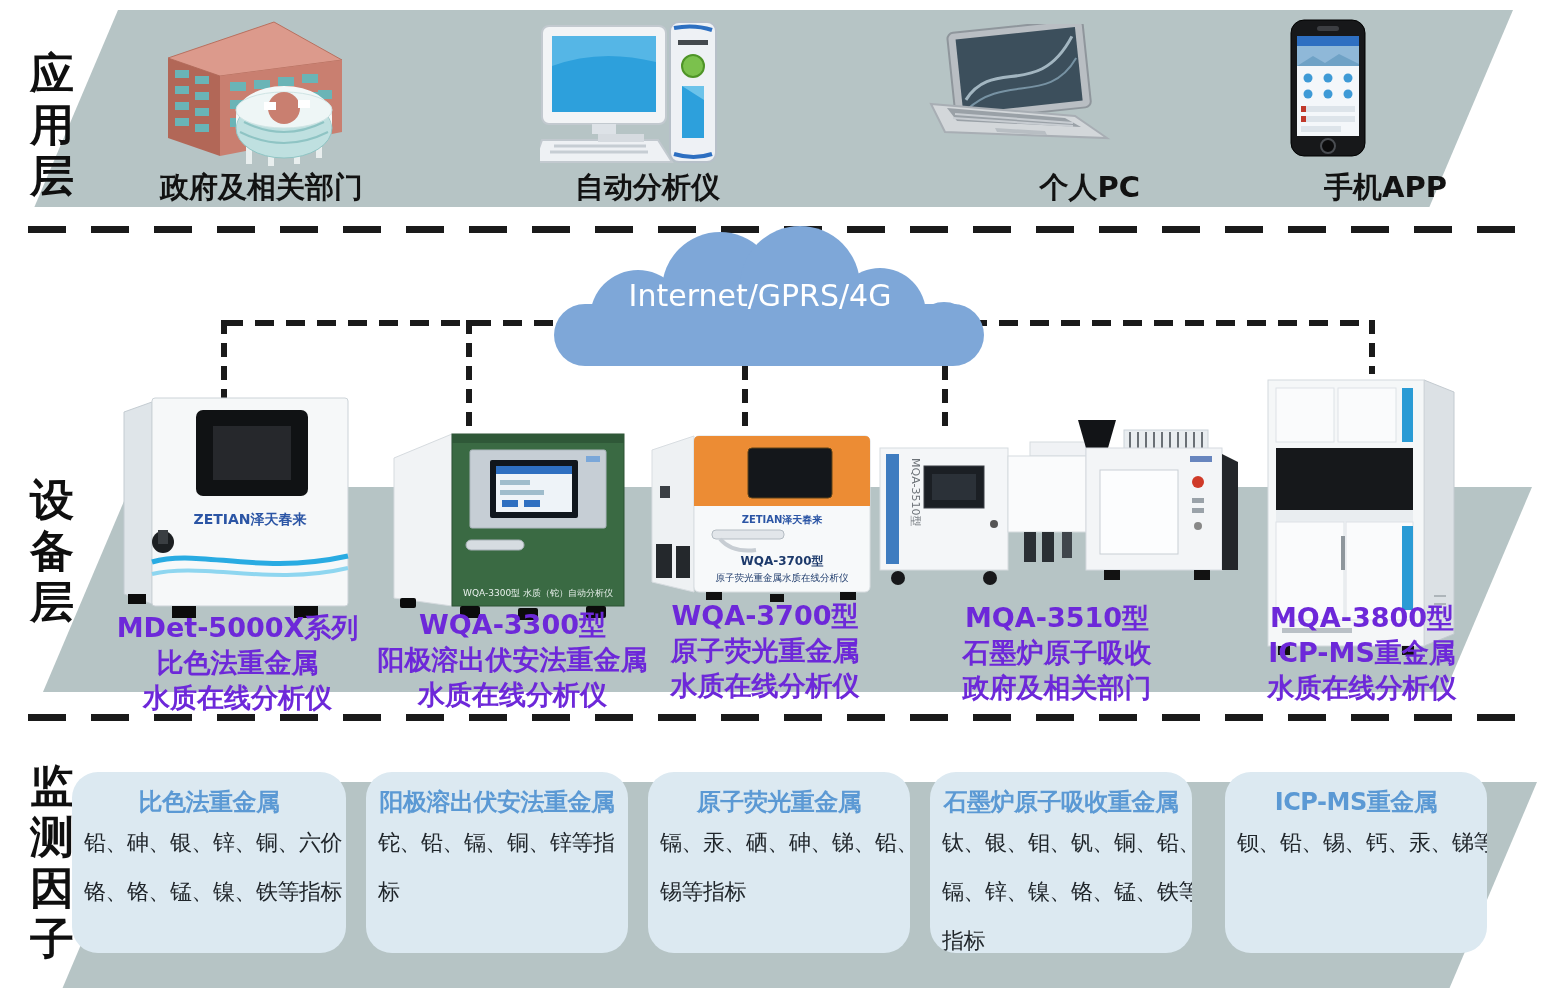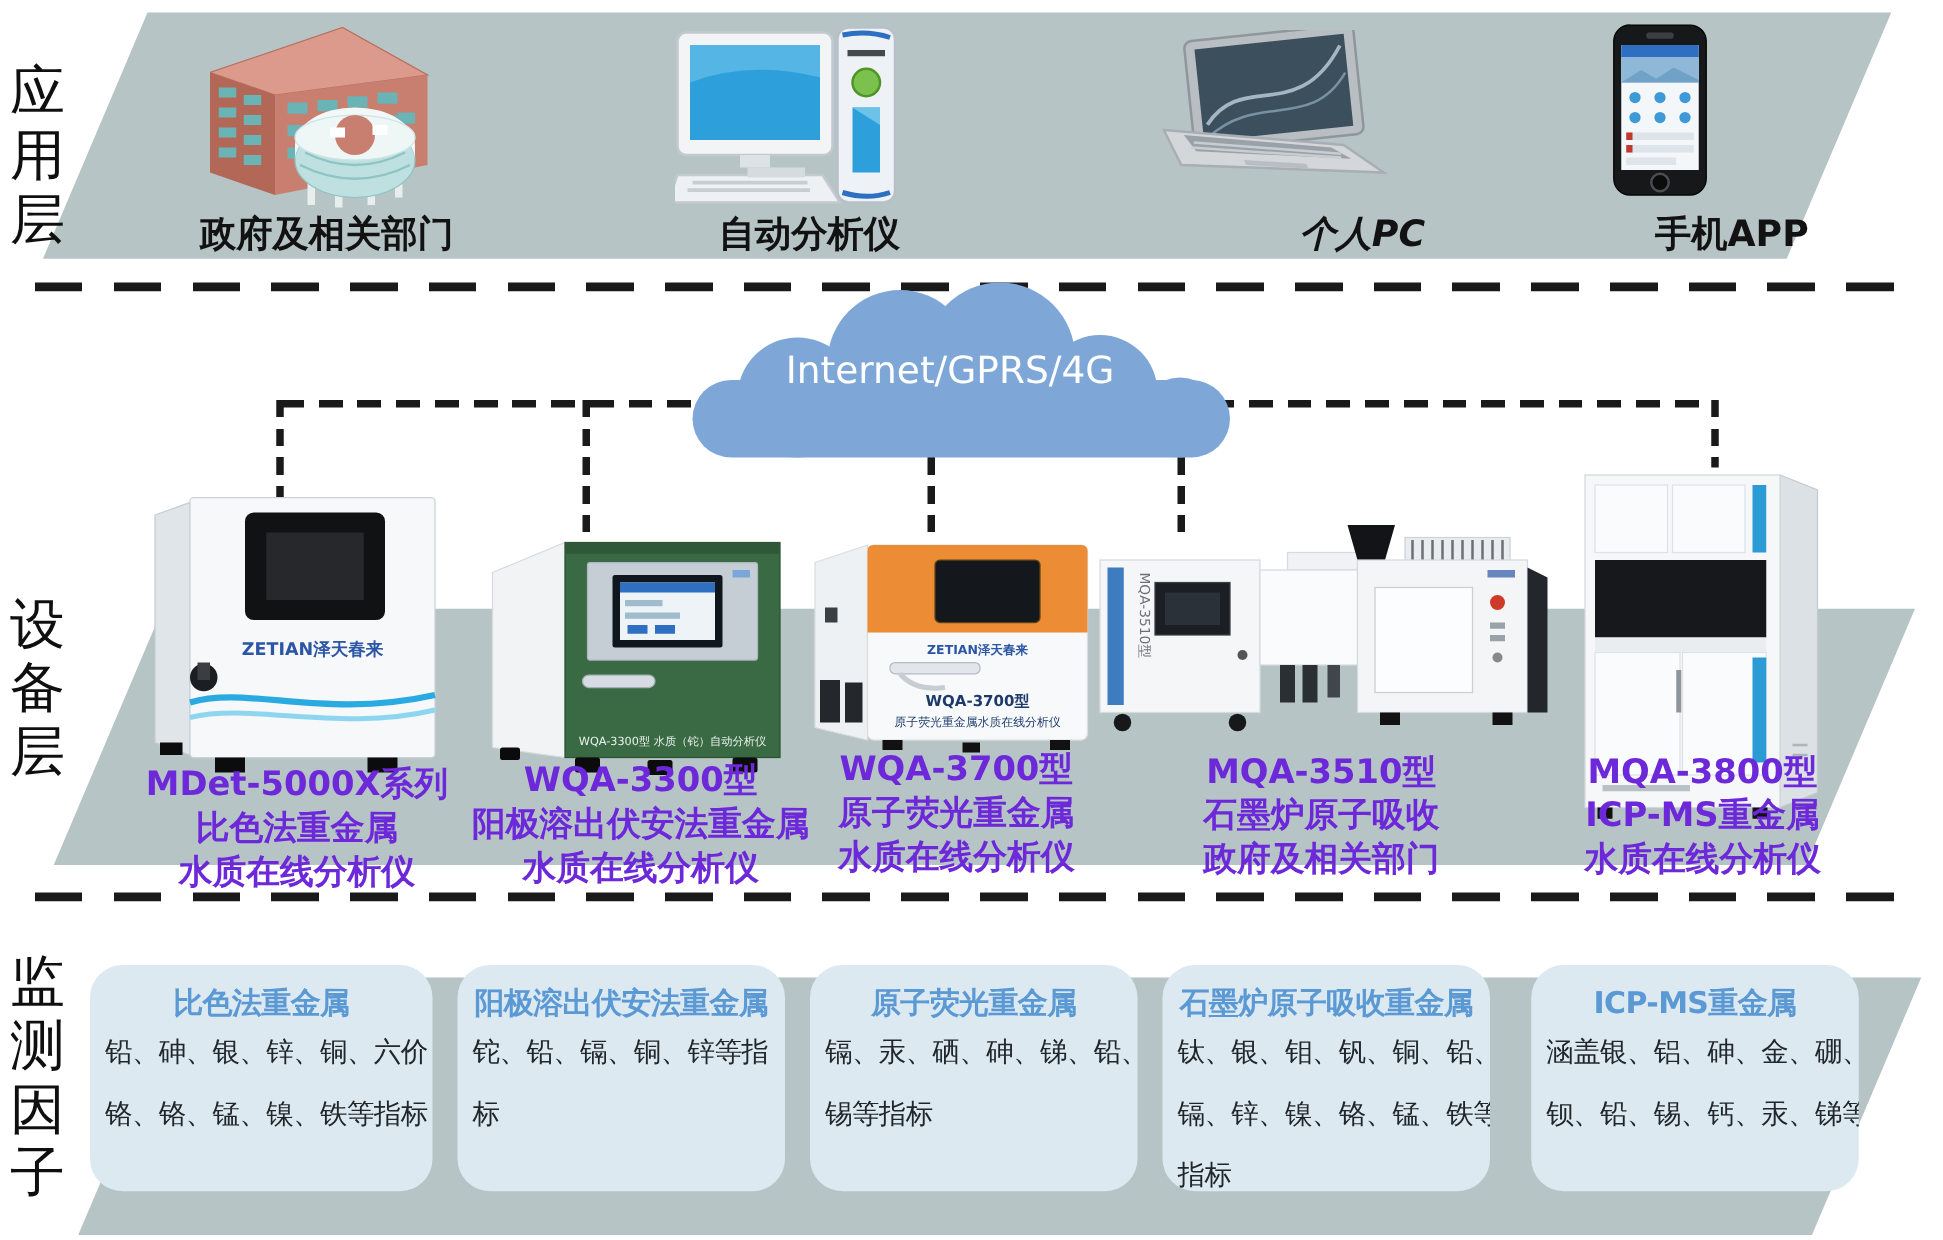--- a/index.html
+++ b/index.html
@@ -2,22 +2,22 @@
 <html style="--band: #b6c4c5; --cloud: #7ea7d8; --box-bg: #dce9f1; --box-title: #5b99d4; --dash: #1a1a1a; --green-device: #3a6a43; --orange-device: #ec8c34; --stripe-blue: #2a9bd5; --logo-blue: #2b55a5;"><head>
 <meta charset="utf-8">
 <style>
   html,body{margin:0;padding:0;background:#fff;}
   body{font-family:"DejaVu Sans","Liberation Sans",sans-serif;color:#141414;}
   .canvas{position:relative;width:1554px;height:992px;background:#fff;overflow:hidden;}
   .band{position:absolute;background:var(--band,#b6c4c5);transform:skewX(-23deg);transform-origin:0 0;}
   .band-app{left:118px;top:10px;width:1395px;height:197px;}
   .band-dev{left:130px;top:487px;width:1402px;height:205px;}
   .band-fac{left:150px;top:782px;width:1387px;height:206px;}
-  .vlabel{position:absolute;width:48px;font-size:44px;font-weight:400;line-height:1.16;
-          text-align:left;word-break:break-all;color:#0f0f0f;}
+  .vlabel{position:absolute;width:48px;font-size:44px;font-weight:700;line-height:1.16;
+          text-align:center;word-break:break-all;color:#0f0f0f;margin-left:20px;}
   .sep{position:absolute;left:28px;width:1508px;height:7px;
        background:repeating-linear-gradient(90deg,var(--dash,#1a1a1a) 0 38px,transparent 38px 63px);}
   .hconn{position:absolute;height:6px;
        background:repeating-linear-gradient(90deg,var(--dash,#1a1a1a) 0 19px,transparent 19px 31px);}
   .vconn{position:absolute;width:6px;
        background:repeating-linear-gradient(180deg,var(--dash,#1a1a1a) 0 14px,transparent 14px 23px);}
   .icon{position:absolute;}
   .app-caption{position:absolute;top:168px;width:240px;text-align:right;
                font-size:29px;font-weight:600;color:#121212;}
   .dev-caption{position:absolute;text-align:center;font-size:27px;font-weight:600;
@@ -157,21 +157,21 @@
         <rect x="13" y="98" width="54" height="6"></rect>
       <rect x="13" y="108" width="40" height="6"></rect>
     </g>
     <rect x="13" y="88" width="5" height="6" fill="#c0392b"></rect>
     <rect x="13" y="98" width="5" height="6" fill="#c0392b"></rect>
     <circle cx="40" cy="128" r="7" fill="#0c0c0d" stroke="#4a4d52" stroke-width="2"></circle>
   </svg>
 
   <div class="app-caption" style="left:123px;">政府及相关部门</div>
   <div class="app-caption" style="left:480px;">自动分析仪</div>
-  <div class="app-caption" style="left:900px;font-style:italic;">个人PC</div>
+  <div class="app-caption" style="left:900px;">个人PC</div>
   <div class="app-caption" style="left:1207px;">手机APP</div>
 
   <svg class="icon" style="left:118px;top:392px;" width="245" height="228" viewBox="0 0 245 228">
     <polygon points="6,20 34,10 34,212 6,202" fill="#dfe5e9" stroke="#c4ccd2"></polygon>
     <rect x="34" y="6" width="196" height="208" rx="3" fill="#f6f8f9" stroke="#ccd3d8"></rect>
     <rect x="78" y="18" width="112" height="86" rx="7" fill="#101214"></rect>
     <rect x="95" y="34" width="78" height="54" fill="#26282c"></rect>
     <text x="132" y="132" text-anchor="middle" font-size="14" font-weight="bold" fill="#2b55a5">ZETIAN泽天春来</text>
     <circle cx="45" cy="150" r="11" fill="#1c1f22"></circle>
     <rect x="40" y="138" width="10" height="14" fill="#3a3e42"></rect>
@@ -313,17 +313,16 @@
     <div class="line"></div>
   </div>
   <div class="fbox" style="left:930px;width:262px;">
     <div class="title">石墨炉原子吸收重金属</div>
     <div class="line">钛、银、钼、钒、铜、铅、</div>
     <div class="line">镉、锌、镍、铬、锰、铁等</div>
     <div class="line">指标</div>
   </div>
   <div class="fbox" style="left:1225px;width:262px;">
     <div class="title">ICP-MS重金属</div>
-    <div class="line">涵盖银、铝、砷、金、硼、</div>
     <div class="line">钡、铅、锡、钙、汞、锑等</div>
   </div>
 
 </div>
 
 </body></html>

